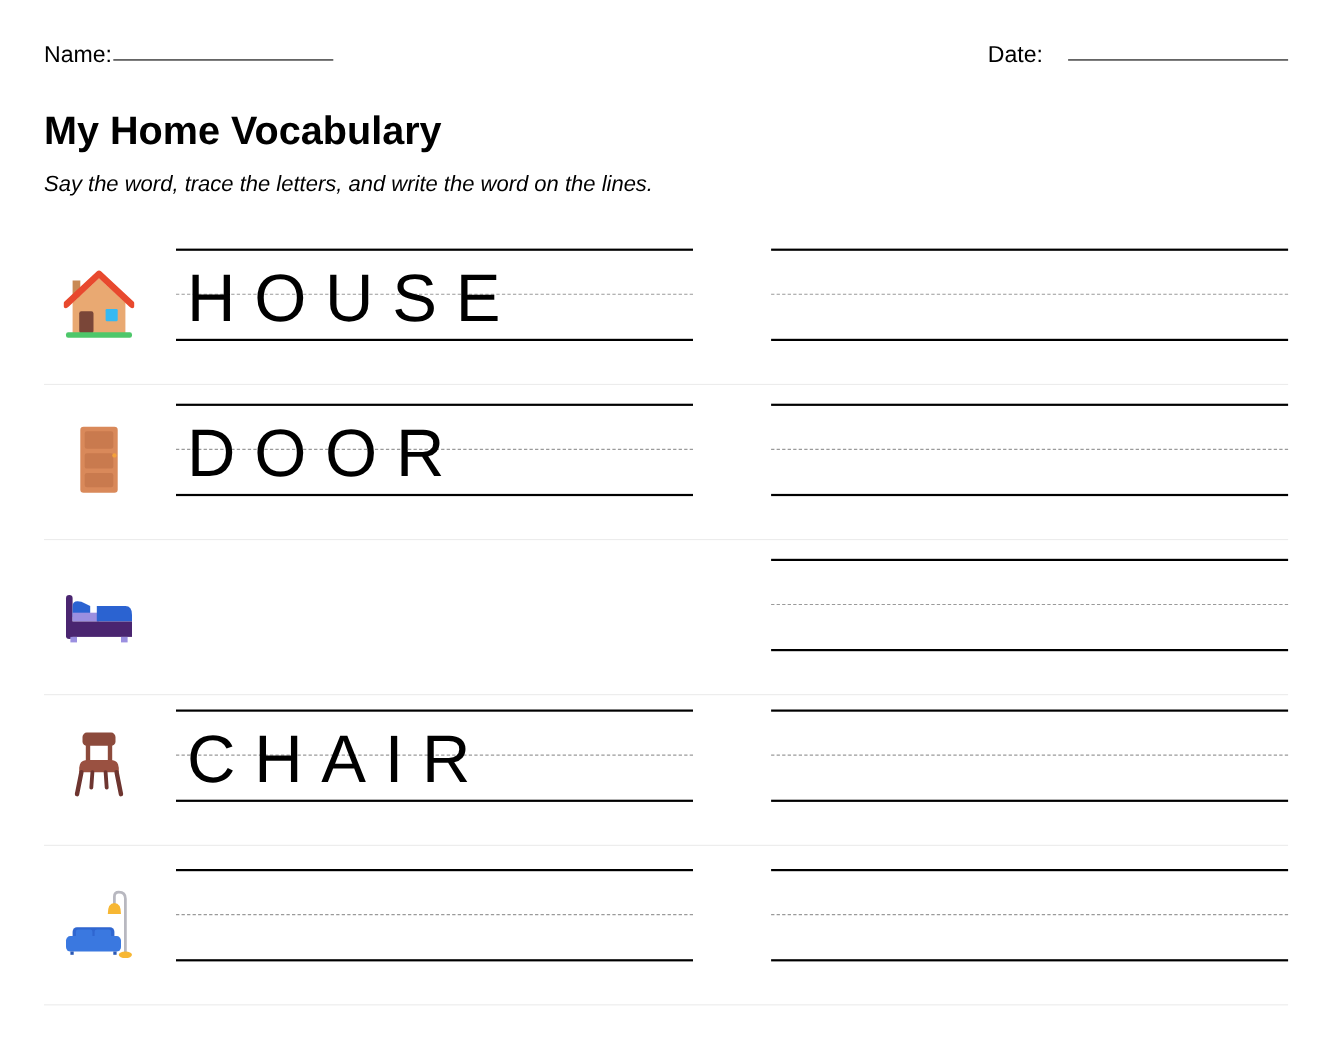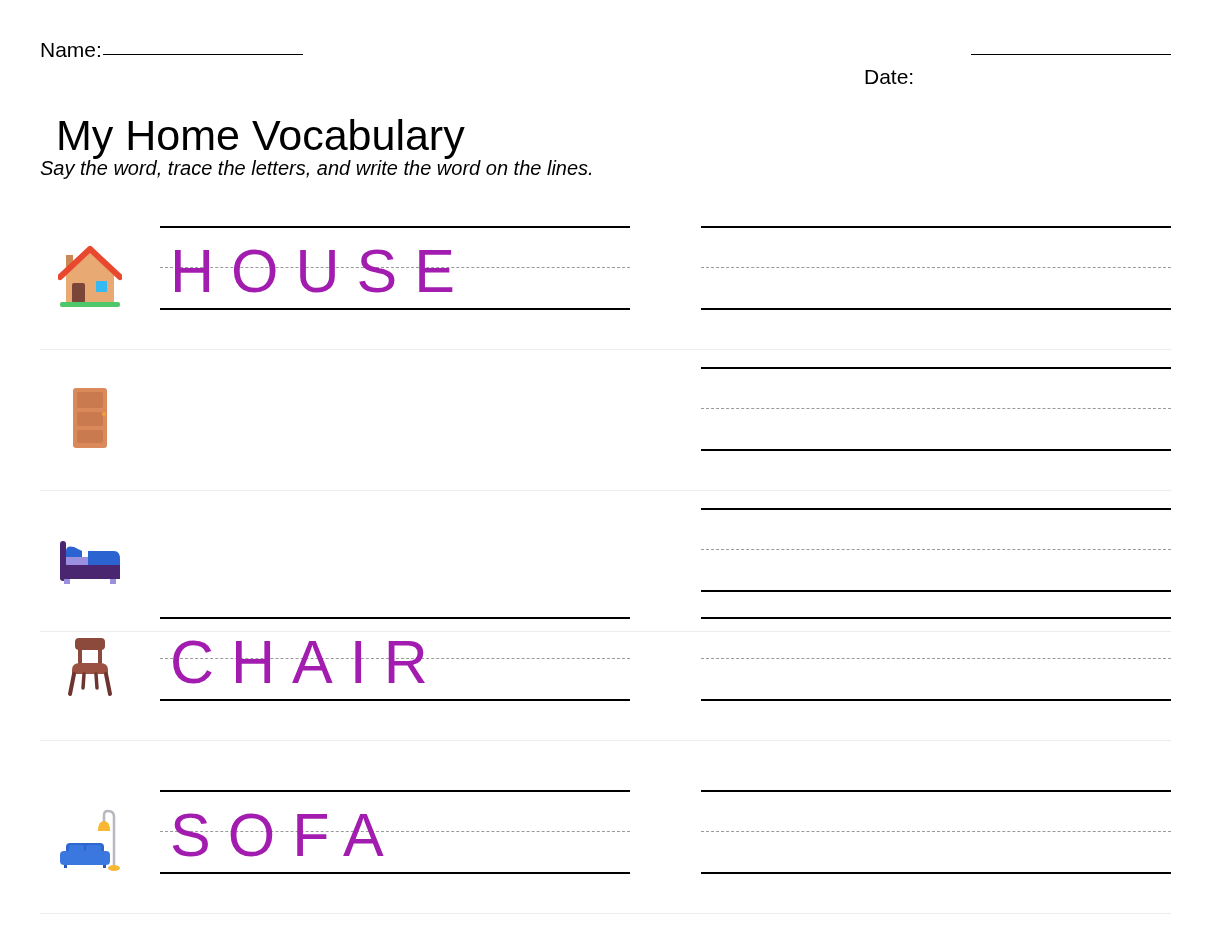--- a/index.html
+++ b/index.html
@@ -1,36 +1,36 @@
 <!DOCTYPE html>
 <html><head>
 <meta charset="utf-8">
 <style>
   html, body { margin:0; padding:0; background:#ffffff; }
   body { width:1211px; height:952px; position:relative; font-family:"Liberation Sans", sans-serif; color:#000; overflow:hidden; }
   .hdr-label { position:absolute; top:40px; font-size:21px; line-height:20px; }
   .hdr-line { position:absolute; top:54px; height:0; border-top:1.5px solid #000; }
-  .title { position:absolute; left:40px; top:100px; font-size:43px; font-weight:normal; line-height:38px; margin:16px; }
+  .title { position:absolute; left:40px; top:100px; font-size:36px; font-weight:bold; line-height:38px; margin:0; }
   .subtitle { position:absolute; left:40px; top:158px; font-size:20px; font-style:italic; line-height:20px; }
   .row { position:absolute; left:40px; width:1131px; height:141px; border-bottom:1px solid #ececec; box-sizing:border-box; }
   .pic { position:absolute; left:18px; top:36px; width:64px; height:64px; }
   .writebox { position:absolute; top:0; width:470px; height:100px; }
   .writebox.left { left:120px; }
   .writebox.right { left:661px; width:470px; }
   .line-top { position:absolute; left:0; right:0; top:17px; border-top:2px solid #000; }
   .line-mid { position:absolute; left:0; right:0; top:58px; border-top:1px dashed #9a9a9a; }
   .line-bot { position:absolute; left:0; right:0; top:99px; border-top:2px solid #000; }
-  .trace { position:absolute; left:10px; top:27px; font-size:61px; line-height:70px; color:#a21caf; letter-spacing:17px; font-family:"Liberation Sans", sans-serif; white-space:nowrap; }
+  .trace { position:absolute; left:10px; top:27px; font-size:61px; line-height:70px; color:#000000; letter-spacing:17px; font-family:"Liberation Sans", sans-serif; white-space:nowrap; }
 </style>
 </head>
 <body>
 
 <span class="hdr-label" style="left:40px;">Name:</span>
 <div class="hdr-line" style="left:103px;width:200px;"></div>
-<span class="hdr-label" style="left:864px;margin-top:27px;">Date:</span>
+<span class="hdr-label" style="left:898px;">Date:</span>
 <div class="hdr-line" style="left:971px;width:200px;"></div>
 
 <h1 class="title">My Home Vocabulary</h1>
 <div class="subtitle">Say the word, trace the letters, and write the word on the lines.</div>
 
 <div class="row" style="top:209px;">
   <svg class="pic" viewBox="0 0 64 64">
     <rect x="8" y="10" width="7" height="16" fill="#c98a55"></rect>
     <polygon points="8,30 32,8 56,30 56,58 8,58" fill="#e9a972"></polygon>
     <path d="M2,32 L32,4 L62,32" stroke="#e8492e" stroke-width="6" fill="none" stroke-linecap="round" stroke-linejoin="round"></path>
@@ -52,20 +52,26 @@
 </div>
 
 <div class="row" style="top:350px;">
   <svg class="pic" viewBox="0 0 64 64">
     <rect x="15" y="2" width="34" height="60" rx="3" fill="#d9895a"></rect>
     <rect x="19" y="6" width="26" height="16" rx="2" fill="#c97a4e"></rect>
     <rect x="19" y="26" width="26" height="14" rx="2" fill="#c97a4e"></rect>
     <rect x="19" y="44" width="26" height="13" rx="2" fill="#c97a4e"></rect>
     <circle cx="46" cy="28" r="2" fill="#f3a03b"></circle>
   </svg>
+  <div class="writebox left">
+    <div class="line-top"></div>
+    <div class="line-mid"></div>
+    <div class="line-bot"></div>
+    <div class="trace">DOOR</div>
+  </div>
   <div class="writebox right">
     <div class="line-top"></div>
     <div class="line-mid"></div>
     <div class="line-bot"></div>
   </div>
 </div>
 
 <div class="row" style="top:491px;">
   <svg class="pic" viewBox="0 0 64 64">
     <rect x="2" y="14" width="6" height="40" rx="3" fill="#4a2570"></rect>
@@ -76,21 +82,21 @@
     <rect x="6" y="52" width="6" height="5" fill="#9b8fe0"></rect>
     <rect x="52" y="52" width="6" height="5" fill="#9b8fe0"></rect>
   </svg>
   <div class="writebox right">
     <div class="line-top"></div>
     <div class="line-mid"></div>
     <div class="line-bot"></div>
   </div>
 </div>
 
-<div class="row" style="top:600px;">
+<div class="row" style="top:628px;">
   <svg class="pic" viewBox="0 0 64 64">
     <rect x="17" y="2" width="30" height="12" rx="4" fill="#8c4a3c"></rect>
     <rect x="20" y="12" width="4" height="16" fill="#8c4a3c"></rect>
     <rect x="40" y="12" width="4" height="16" fill="#8c4a3c"></rect>
     <path d="M14,34 Q14,27 22,27 L42,27 Q50,27 50,34 L50,38 L14,38 Z" fill="#9a5141"></path>
     <path d="M16,38 L12,58" stroke="#6e3530" stroke-width="4" stroke-linecap="round"></path>
     <path d="M48,38 L52,58" stroke="#6e3530" stroke-width="4" stroke-linecap="round"></path>
     <path d="M26,38 L25,52" stroke="#6e3530" stroke-width="3.5" stroke-linecap="round"></path>
     <path d="M38,38 L39,52" stroke="#6e3530" stroke-width="3.5" stroke-linecap="round"></path>
   </svg>
@@ -116,20 +122,19 @@
     <rect x="11" y="36" width="15" height="12" rx="2" fill="#3a78e0"></rect>
     <rect x="28" y="36" width="15" height="12" rx="2" fill="#3a78e0"></rect>
     <rect x="2" y="42" width="50" height="14" rx="4" fill="#3a78e0"></rect>
     <rect x="6" y="56" width="3" height="3" fill="#2a58b5"></rect>
     <rect x="45" y="56" width="3" height="3" fill="#2a58b5"></rect>
   </svg>
   <div class="writebox left">
     <div class="line-top"></div>
     <div class="line-mid"></div>
     <div class="line-bot"></div>
-    <div class="trace">SOFA</div>
   </div>
   <div class="writebox right">
     <div class="line-top"></div>
     <div class="line-mid"></div>
     <div class="line-bot"></div>
   </div>
 </div>
 
 </body></html>

